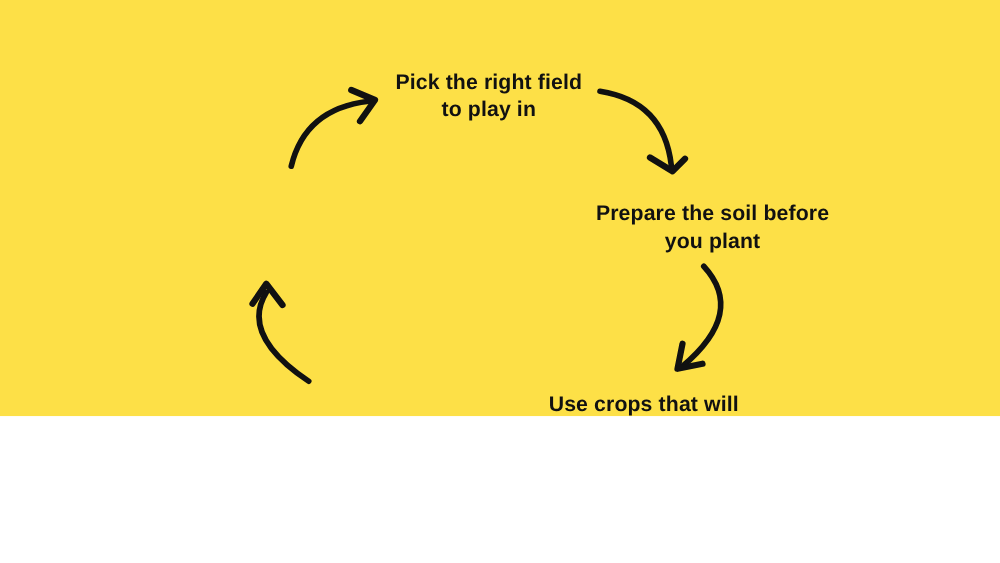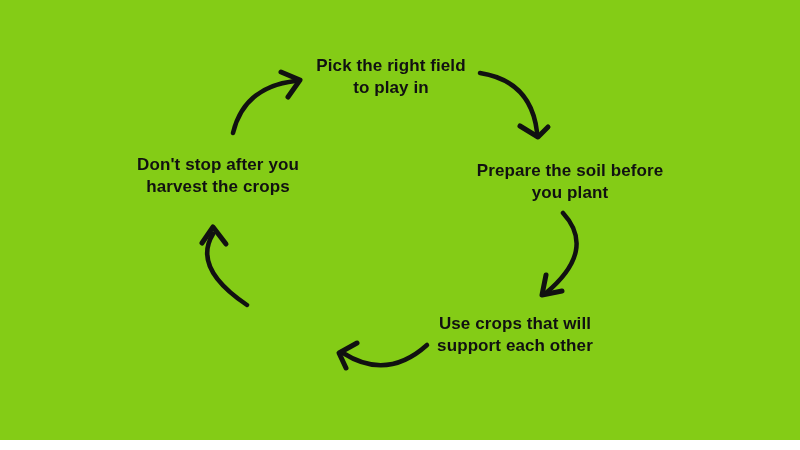--- a/index.html
+++ b/index.html
@@ -3,22 +3,22 @@
 <meta charset="utf-8">
 <style>
   html, body {
     margin: 0;
     padding: 0;
     background: #ffffff;
   }
   .canvas {
     position: relative;
     width: 800px;
-    height: 440px;
-    background: #84cc16;
+    height: 333px;
+    background: #fde047;
     overflow: hidden;
     font-family: "Liberation Sans", sans-serif;
   }
   .node-label {
     position: absolute;
     width: 220px;
     transform: translateX(-50%);
     text-align: center;
     font-weight: 700;
     font-size: 17px;
@@ -88,16 +88,14 @@
   <div class="node-label" id="node-pick">Pick the right field
 to play in</div>
 
   <div class="node-label" id="node-prepare">Prepare the soil before
 you plant</div>
 
   <div class="node-label" id="node-use">Use crops that will
 support each other</div>
 
 
-  <div class="node-label" id="node-dont">Don't stop after you
-harvest the crops</div>
 
 </div>
 
 </body></html>

